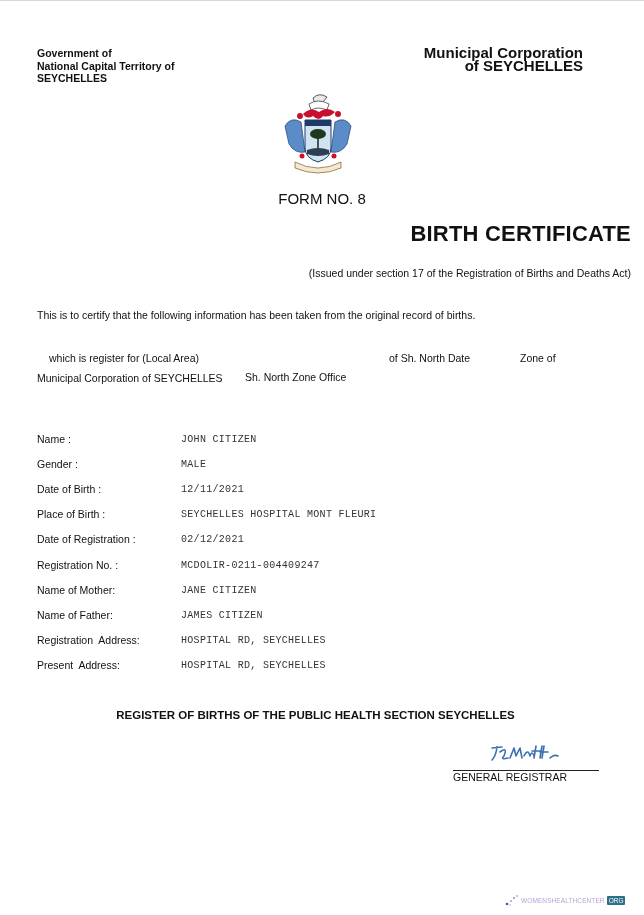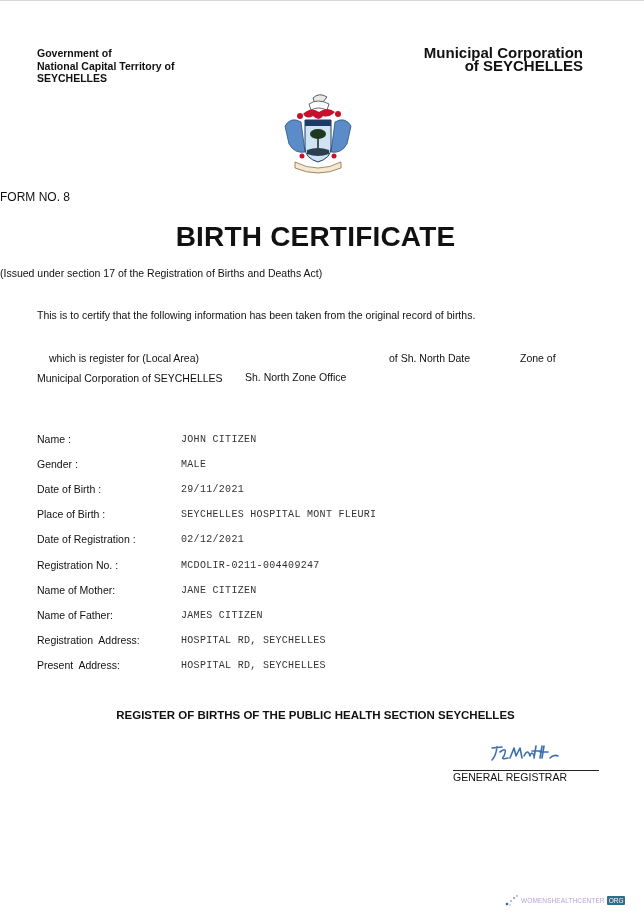--- a/index.html
+++ b/index.html
@@ -4,23 +4,23 @@
   <style>
     html, body { margin: 0; padding: 0; background: #ffffff; }
     body {
       width: 644px; height: 915px; position: relative; overflow: hidden;
       font-family: "Liberation Sans", sans-serif; color: #111;
     }
     .topline { position: absolute; left: 0; top: 0; width: 644px; height: 1px; background: #d9d9d9; }
     .hdr-left { position: absolute; left: 37px; top: 47px; font-size: 10.5px; font-weight: bold; line-height: 12.5px; }
     .hdr-right { position: absolute; right: 61px; top: 47px; font-size: 15px; font-weight: bold; line-height: 12.5px; text-align: right; }
     .emblem { position: absolute; left: 283px; top: 92px; width: 70px; height: 90px; }
-    .form-no { position: absolute; left: 0; width: 644px; top: 190px; text-align: left; font-size: 12px; }
-    .title { position: absolute; left: 0; width: 631px; top: 221px; text-align: center; font-size: 28px; font-weight: bold; letter-spacing: 0.2px; }
-    .subtitle { position: absolute; left: 0; width: 631px; top: 267px; text-align: left; font-size: 10.5px; }
+    .form-no { position: absolute; left: 0; width: 644px; top: 190px; text-align: center; font-size: 15px; }
+    .title { position: absolute; left: 0; width: 631px; top: 221px; text-align: right; font-size: 22px; font-weight: bold; letter-spacing: 0.2px; }
+    .subtitle { position: absolute; left: 0; width: 631px; top: 267px; text-align: right; font-size: 10.5px; }
     .para { position: absolute; left: 37px; font-size: 10.5px; white-space: nowrap; }
     .fields { position: absolute; left: 37px; top: 433px; }
     .row { position: absolute; left: 0; height: 14px; white-space: nowrap; }
     .lbl { position: absolute; left: 0; font-size: 10.5px; font-weight: normal; }
     .val { position: absolute; left: 144px; font-family: "Liberation Mono", monospace; font-size: 10px; color: #333; top: 1px; letter-spacing: 0.3px; }
     .register { position: absolute; left: 0; width: 631px; top: 709px; text-align: center; font-size: 11.5px; font-weight: bold; }
     .sig { position: absolute; left: 488px; top: 742px; width: 80px; height: 24px; }
     .sigline { position: absolute; left: 453px; top: 770px; width: 146px; height: 1px; background: #222; }
     .sigtitle { position: absolute; left: 453px; width: 146px; top: 771px; font-size: 10.5px; }
     .wm { position: absolute; left: 505px; top: 893px; height: 14px; display: flex; align-items: center; gap: 2px; }
@@ -89,21 +89,21 @@
   <div class="row" style="top:0px;">
     <span class="lbl">Name :</span>
     <span class="val">JOHN CITIZEN</span>
   </div>
   <div class="row" style="top:25px;">
     <span class="lbl">Gender :</span>
     <span class="val">MALE</span>
   </div>
   <div class="row" style="top:50px;">
     <span class="lbl">Date of Birth :</span>
-    <span class="val">29/11/2021</span>
+    <span class="val">12/11/2021</span>
   </div>
   <div class="row" style="top:75px;">
     <span class="lbl">Place of Birth :</span>
     <span class="val">SEYCHELLES HOSPITAL MONT FLEURI</span>
   </div>
   <div class="row" style="top:100px;">
     <span class="lbl">Date of Registration :</span>
     <span class="val">02/12/2021</span>
   </div>
   <div class="row" style="top:126px;">

